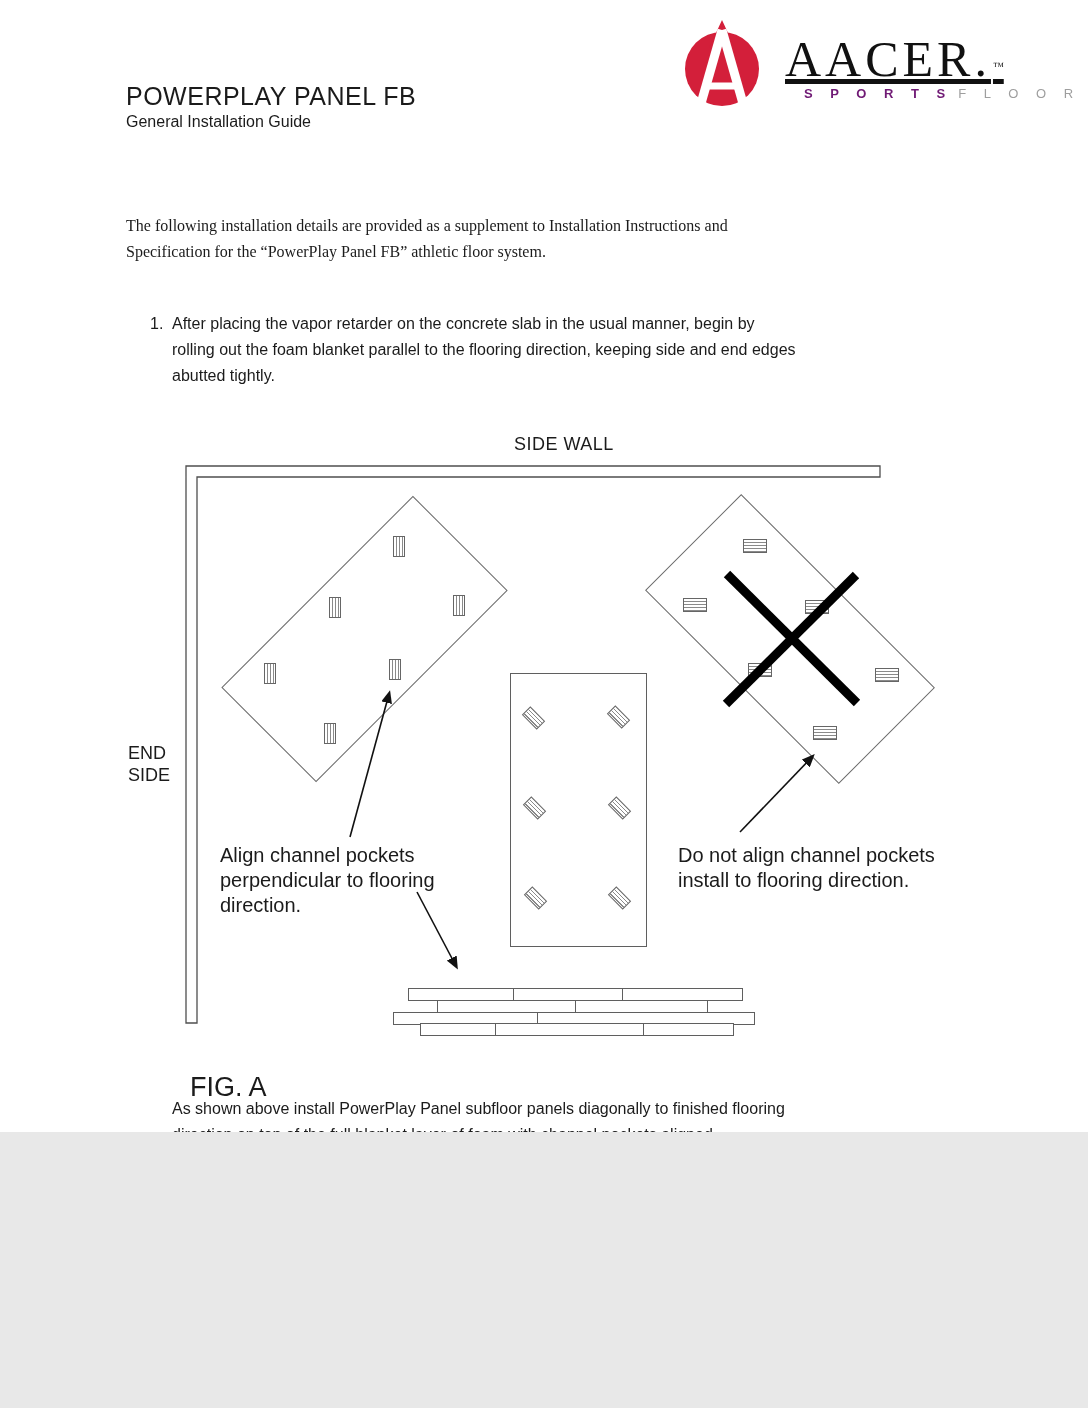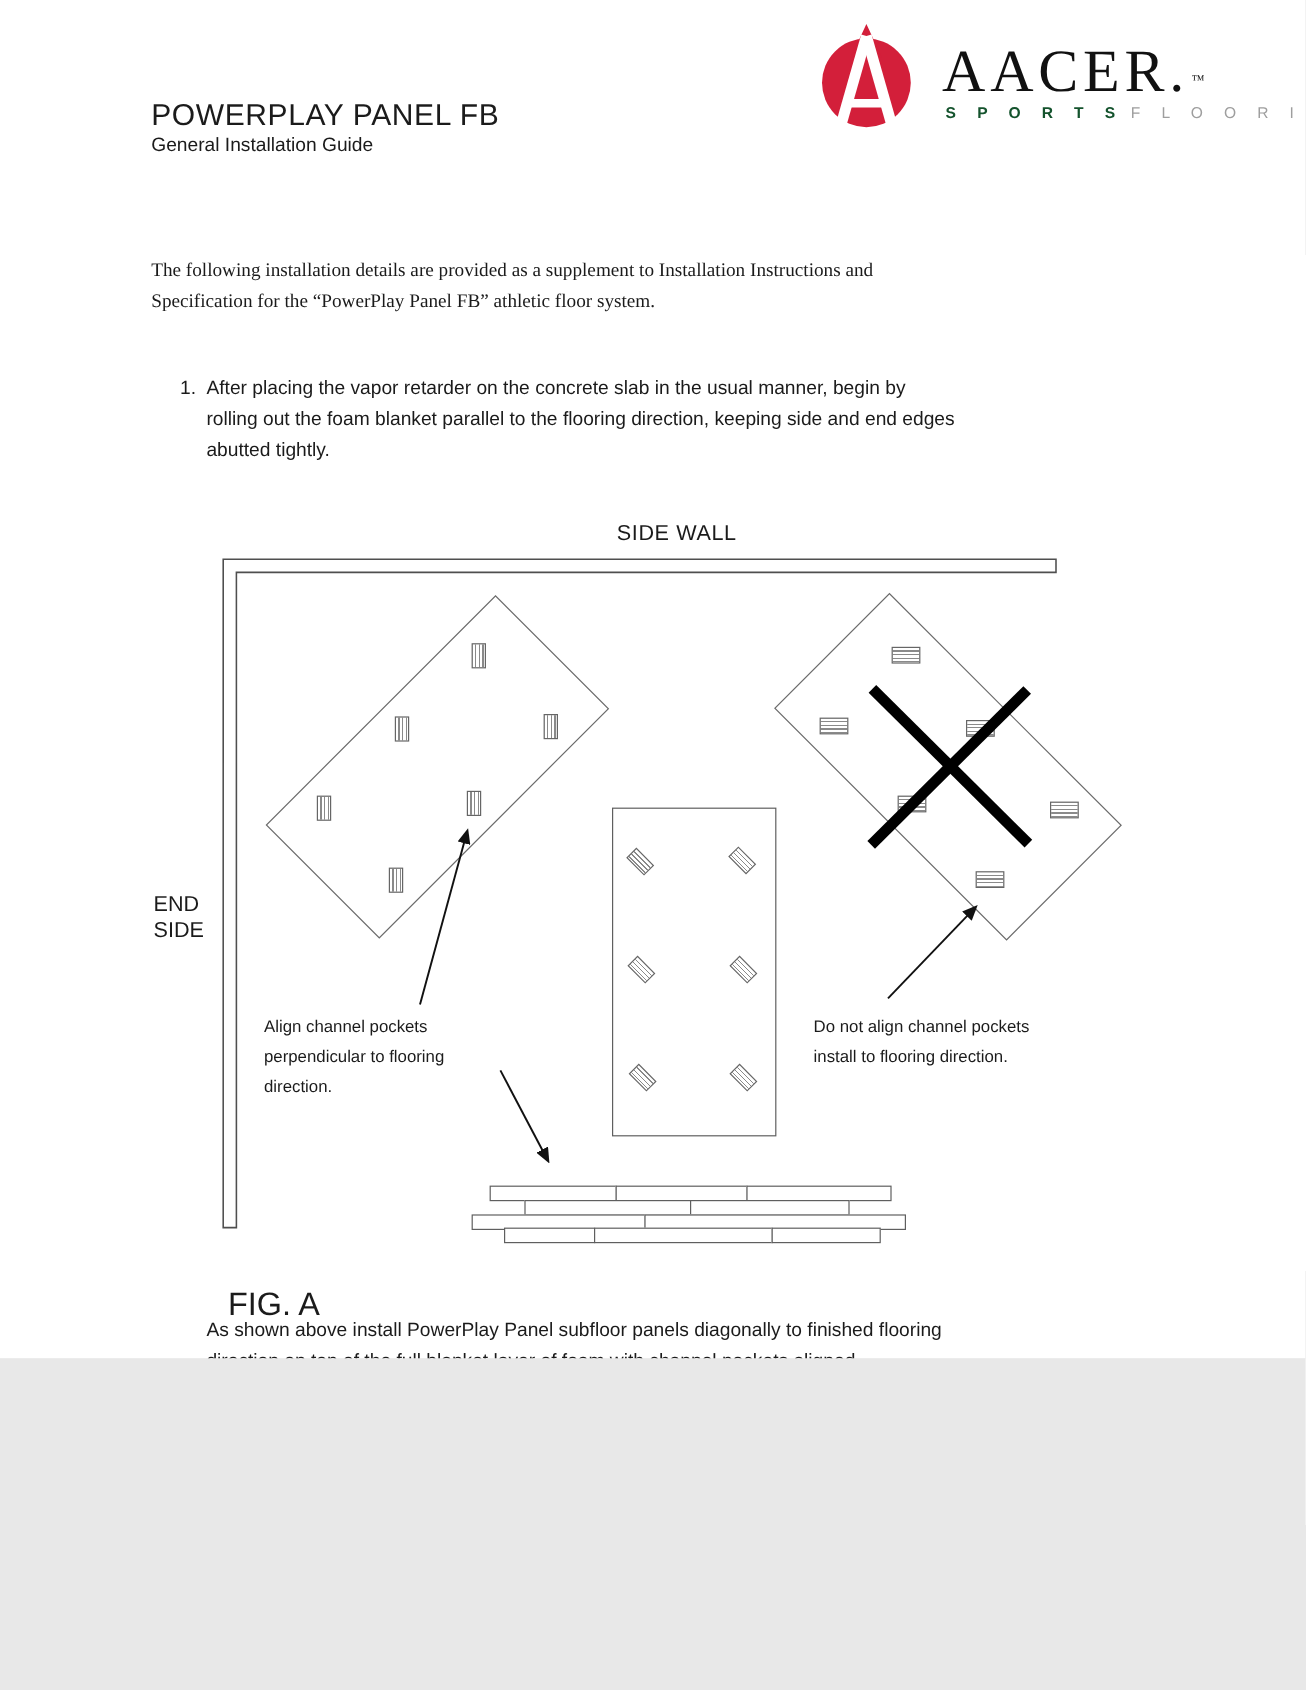--- a/index.html
+++ b/index.html
@@ -5,38 +5,38 @@
   html,body{margin:0;padding:0;background:#e8e8e8;}
   .page{
     position:relative;width:1088px;height:1132px;margin:0 auto;background:#ffffff;
     font-family:"Liberation Sans",sans-serif;color:#1b1b1b;overflow:hidden;
   }
   .abs{position:absolute;}
   
   .title{left:126px;top:82px;font-size:25px;letter-spacing:.5px;}
   .subtitle{left:126px;top:113px;font-size:16px;}
   .logo-mark{left:683px;top:20px;width:78px;height:88px;}
-  .brand{left:785px;top:30px;font-family:"Liberation Serif",serif;font-size:50px;letter-spacing:4px;color:#111;white-space:nowrap;}
+  .brand{left:785px;top:30px;font-family:"Liberation Serif",serif;font-size:50px;letter-spacing:4px;color:#111;white-space:nowrap;text-decoration:underline;}
   .brand .tm{font-size:11px;letter-spacing:0;vertical-align:6px;margin-left:2px;}
   .tagline{left:788px;top:86px;font-size:13px;letter-spacing:7px;white-space:nowrap;font-weight:bold;}
-  .tagline .sports{color:#14532d;}
+  .tagline .sports{color:#701a75;margin-left:16px;}
   .tagline .flooring{color:#9e9e9e;margin-left:6px;font-weight:normal;}
   
   .bodytext{font-size:16px;line-height:26px;white-space:pre-line;}
   .intro{left:126px;top:213px;width:850px;font-family:Liberation Serif, serif;}
   .step-num{width:22px;font-size:16px;line-height:26px;}
   .s1n{left:150px;top:311px;}
   .s1t{left:172px;top:311px;width:820px;}
   .s2n{left:150px;top:1158px;}
   .s2t{left:172px;top:1096px;width:820px;}
   .figcaption{left:190px;top:1072px;font-size:27px;}
   
   .side-wall{left:514px;top:434px;font-size:18px;letter-spacing:.5px;}
   .end-wall{left:128px;top:742px;font-size:18px;line-height:22px;white-space:pre-line;}
-  .ann{font-size:14px;line-height:25px;white-space:pre-line;}
+  .ann{font-size:20px;line-height:25px;white-space:pre-line;}
   .ann-left{left:220px;top:843px;width:230px;}
   .ann-right{left:678px;top:843px;width:280px;}
   
   .panel{position:absolute;border:1px solid #6b6b6b;background:#fff;box-sizing:border-box;z-index:1;}
   .panel-left{left:229px;top:572px;width:271px;height:134px;transform:rotate(-45deg);}
   .panel-right{left:653px;top:571px;width:274px;height:136px;transform:rotate(45deg);}
   .panel-center{left:510px;top:673px;width:137px;height:274px;border-color:#5f5f5f;}
   
   .vpocket,.hpocket,.dpocket{position:absolute;border:1px solid #666;box-sizing:content-box;z-index:2;background-color:#fff;}
   .vpocket{width:10px;height:19px;background:repeating-linear-gradient(90deg,#fff 0 2px,#8a8a8a 2px 3px);}

